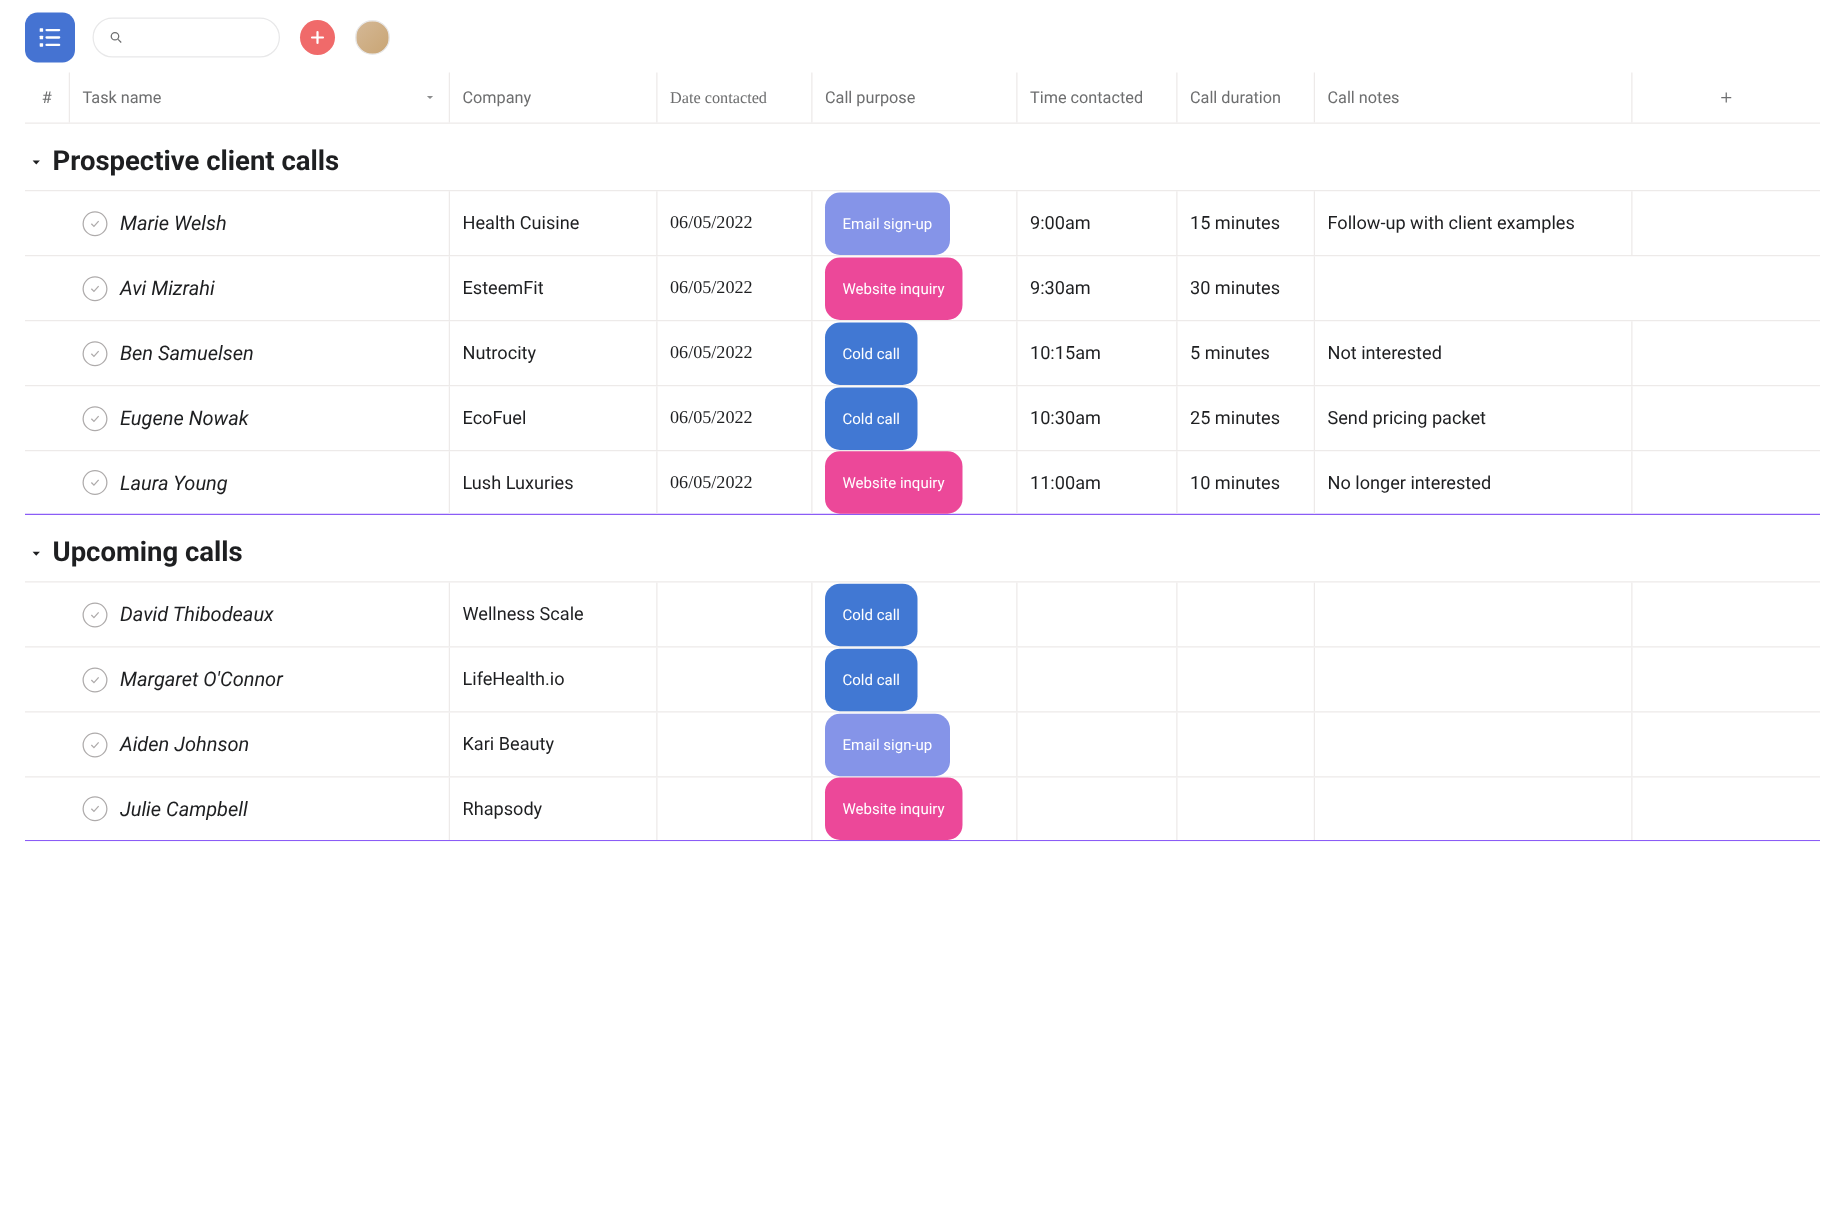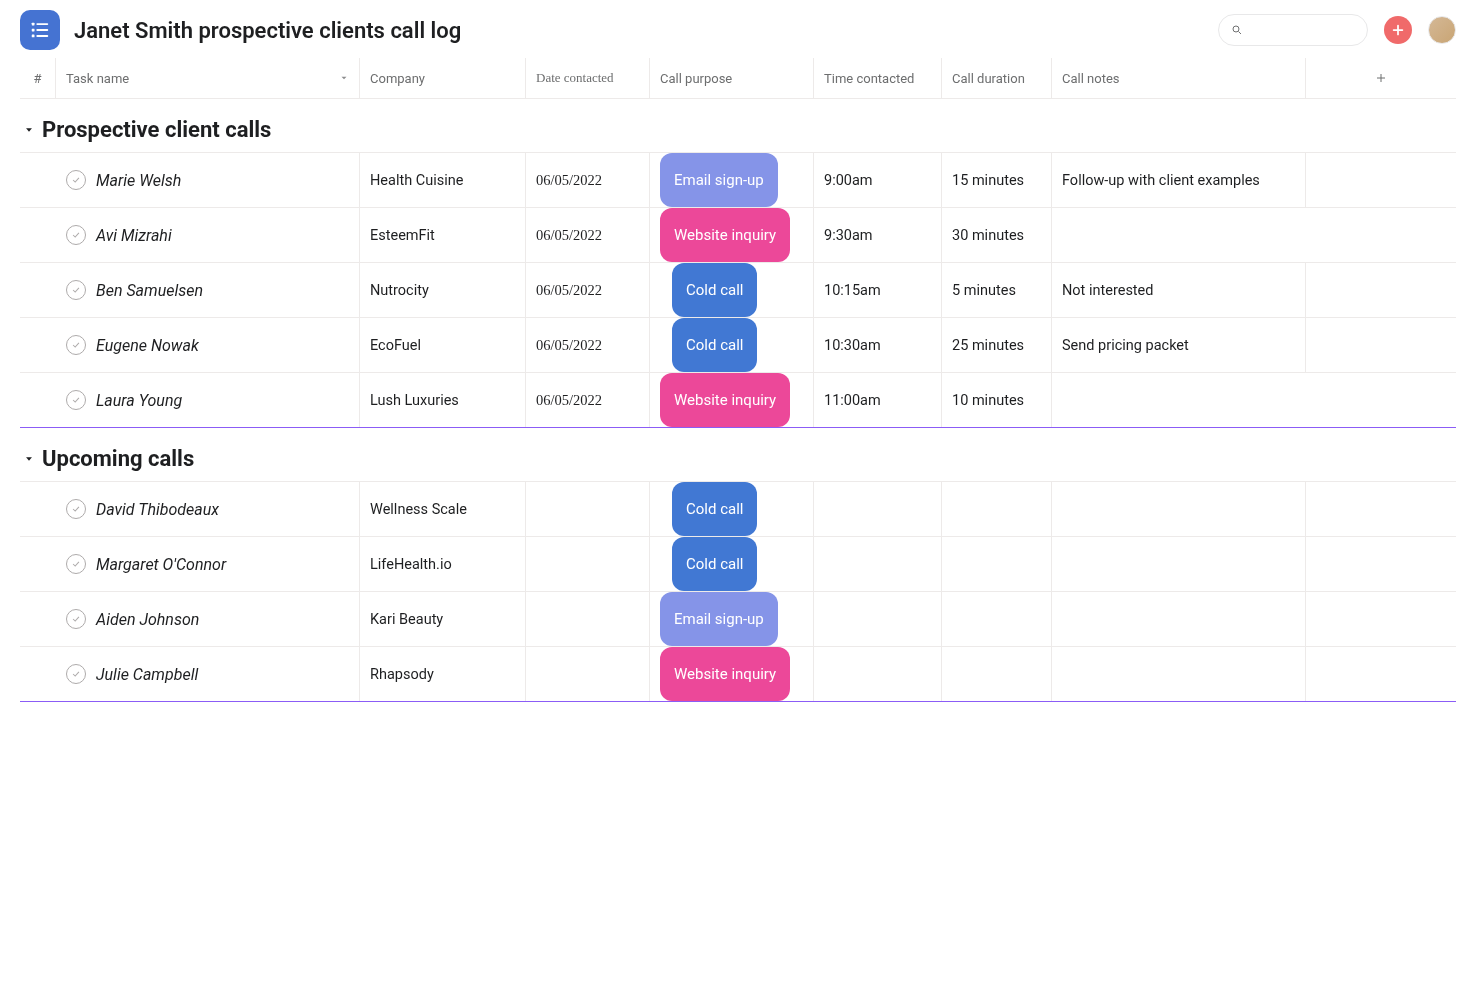--- a/index.html
+++ b/index.html
@@ -49,44 +49,43 @@
   .row:last-child { border-bottom: 1px solid #8b5cf6; }
   .cell { padding: 0 10px; border-right: 1px solid #edeae9; display: flex; align-items: center; font-size: 14.5px; color: #1e1f21; }
   .cell:last-child { border-right: none; }
   .cell.col-num { border-right: none; padding: 0; }
   .cell.col-task { font-size: 16px; gap: 10px; font-style: italic; }
   .cell.col-company, .cell.col-date, .cell.col-time, .cell.col-dur, .cell.col-notes { font-size: 14.5px; color: #1e1f21; }
   
   .check-circle { width: 20px; height: 20px; border: 1.5px solid #aeabab; border-radius: 50%; display: flex; align-items: center; justify-content: center; flex-shrink: 0; cursor: pointer; }
   .check-circle svg { width: 10px; height: 10px; stroke: #aeabab; stroke-width: 2.5; fill: none; }
   
-  .pill { display: inline-block; padding: 18px 14px; border-radius: 12px; font-size: 15px; color: #fff; white-space: nowrap; }
+  .pill { display: inline-block; padding: 18px 14px; border-radius: 12px; font-size: 12px; color: #fff; white-space: nowrap; }
   .pill-email   { background: #8594e8; }
   .pill-website { background: #ec4899; }
-  .pill-cold    { background: #4178d3; margin-left: 12px; }
+  .pill-cold    { background: #4178d3; }
   
   .plus-icon { width: 12px; height: 12px; stroke: #6d6e6f; stroke-width: 2; }
 </style>
 </head>
 <body>
 
 <div class="app">
 
   <div class="header">
     <div class="project-icon">
       <svg viewBox="0 0 24 24">
           <rect x="3" y="4" width="3" height="3" rx="0.5"></rect>
           <rect x="8" y="4.5" width="13" height="2" rx="1"></rect>
           <rect x="3" y="10.5" width="3" height="3" rx="0.5"></rect>
           <rect x="8" y="11" width="13" height="2" rx="1"></rect>
           <rect x="3" y="17" width="3" height="3" rx="0.5"></rect>
           <rect x="8" y="17.5" width="13" height="2" rx="1"></rect>
         </svg>
     </div>
-    <div class="project-title">Janet Smith prospective clients call log</div>
     <div class="header-right">
       <div class="search-box">
         <svg viewBox="0 0 24 24">
             <circle cx="10" cy="10" r="6"></circle>
             <line x1="15" y1="15" x2="20" y2="20"></line>
           </svg>
         <input type="text" placeholder="" style="">
       </div>
       <div class="add-button">
         <svg viewBox="0 0 24 24">
@@ -264,20 +263,23 @@
             </div>
             <div class="cell col-purpose">
               <span class="pill pill-website">Website inquiry</span>
             </div>
             <div class="cell col-time">
               <span>11:00am</span>
             </div>
             <div class="cell col-dur">
               <span>10 minutes</span>
             </div>
+            <div class="cell col-notes">
+              <span>No longer interested</span>
+            </div>
             <div class="cell col-add"></div>
           </div>
         </div>
         <div class="section-header">
           <svg class="section-caret" viewBox="0 0 24 24">
             <path d="M5 8l7 8 7-8z"></path>
           </svg>
           <span class="section-title">Upcoming calls</span>
         </div>
         <div>

